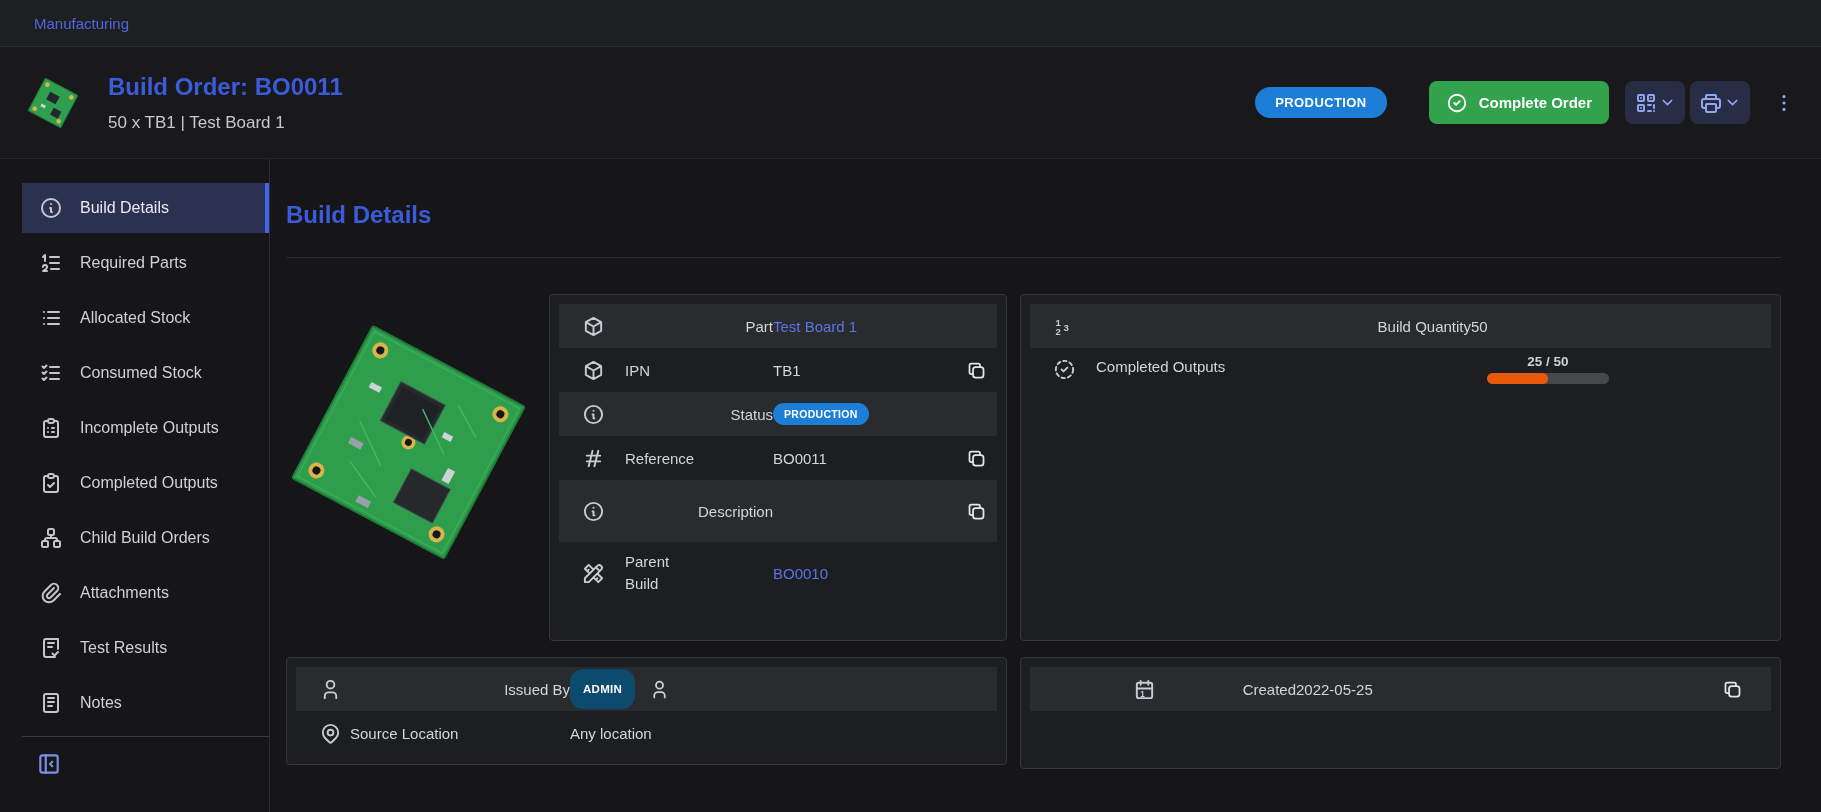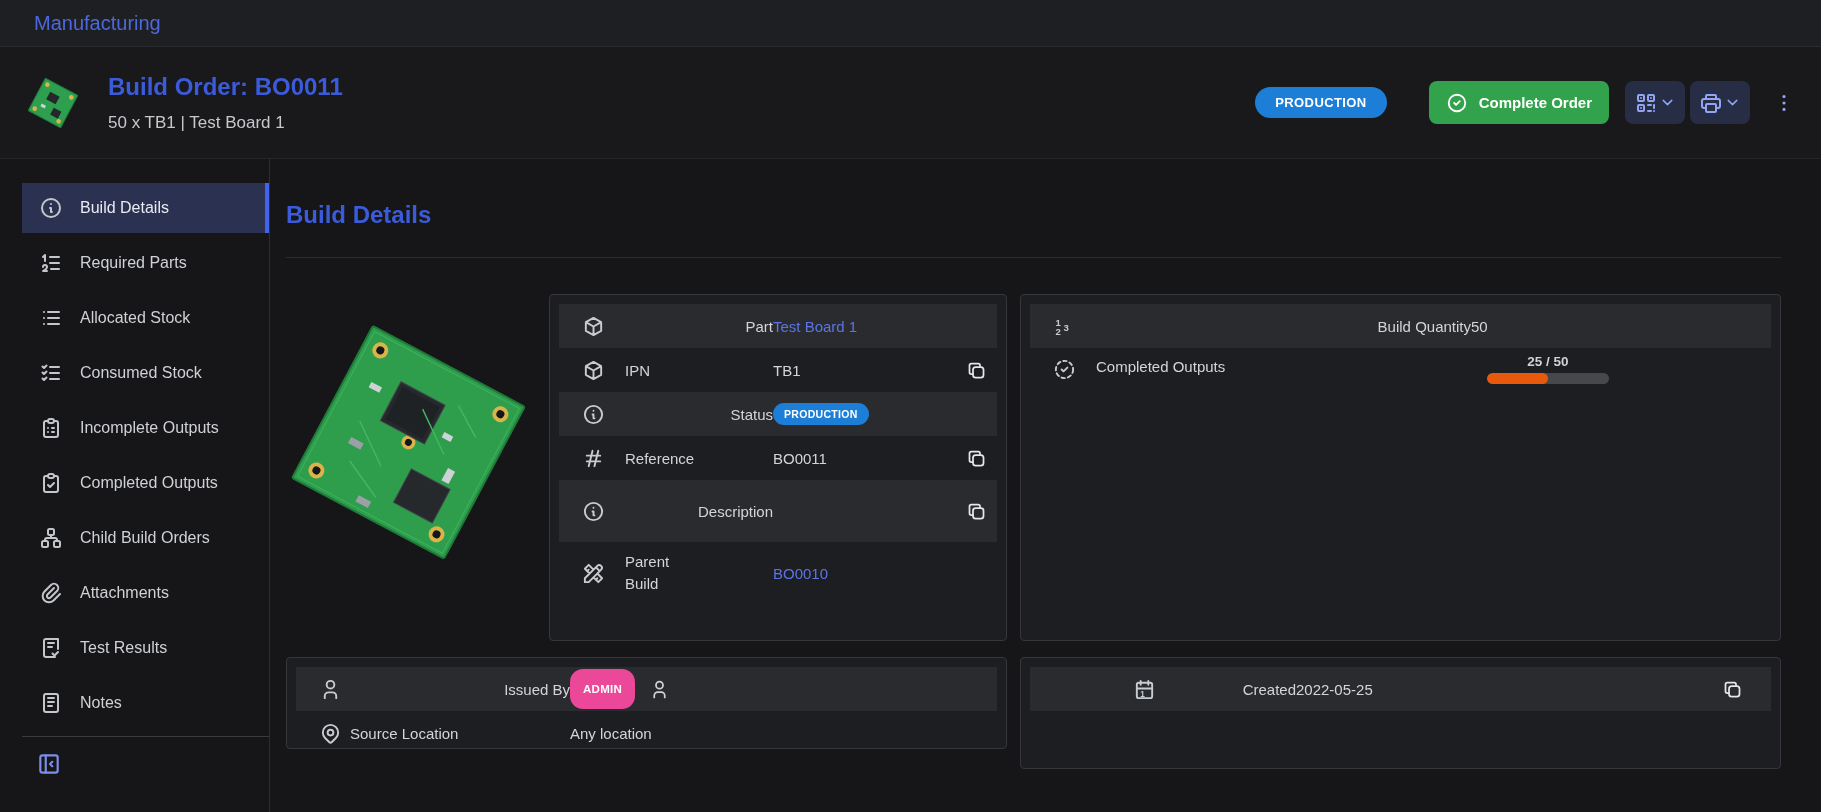--- a/index.html
+++ b/index.html
@@ -11,21 +11,21 @@
     font-size:15px;
   }
   svg { display:block; }
   .ticon { stroke:currentColor; fill:none; stroke-width:2; stroke-linecap:round; stroke-linejoin:round; }
 
   
   .breadcrumb-bar {
     height:47px; background:#1e1f23; border-bottom:1px solid #2b2c30;
     display:flex; align-items:center; padding:0 34px;
   }
-  .breadcrumb-link { color:#4c68de; font-size:20px; text-decoration:none; cursor:pointer; }
+  .breadcrumb-link { color:#4c68de; font-size:15px; text-decoration:none; cursor:pointer; }
 
   
   .header {
     height:112px; background:#19191c; border-bottom:1px solid #242528;
     display:flex; align-items:center; padding:0 20px 0 24px;
   }
   .thumb { width:58px; height:58px; margin-right:26px; cursor:pointer; }
   .title-block { display:flex; flex-direction:column; gap:12px; }
   .page-title { color:#3b5bdb; font-size:24px; font-weight:bold; }
   .page-subtitle { color:#c6c8cb; font-size:17px; }
@@ -62,21 +62,21 @@
   .collapse-btn { background:none; border:none; color:#7d8ee8; margin-left:36px; cursor:pointer; }
 
   
   .main { flex:1; padding:42px 40px 0 16px; }
   .panel-heading { color:#3b5bdb; font-size:24px; font-weight:bold; }
   .heading-divider { border-bottom:1px solid #2c2d30; margin:28px 0 36px; }
 
   .grid { display:grid; grid-template-columns:250px 458px 1fr; column-gap:13px; row-gap:16px; }
   .card { border:1px solid #35373c; border-radius:4px; background:#1d1e21; padding:9px; }
   .card-b { min-height:347px; }
-  .card-c { grid-column:1 / 3; height:92px; }
+  .card-c { grid-column:1 / 3; height:108px; }
   .card-d { height:112px; }
 
   .pcb-cell { display:flex; align-items:flex-start; justify-content:center; padding-top:2px; }
 
   .row { display:flex; align-items:center; min-height:44px; padding:0 10px; }
   .row.hl { background:#2a2b2e;text-align:right; }
   .row .ricon { width:56px; padding-left:13px; color:#c8cbd0; flex-shrink:0; }
   .row .rlabel { color:#d3d5d9; }
   .card-a .rlabel { width:148px; }
   .card-b .rlabel { width:375px; }
@@ -89,21 +89,21 @@
   .mini-badge {
     background:#1c7ed6; color:#fff; font-weight:bold; font-size:10.5px;
     padding:5px 11px; border-radius:12px; letter-spacing:.3px;
   }
   .row-desc { min-height:62px; }
   .desc-text { max-width:172px; word-break:break-all; line-height:1.4; }
   .row-parent { min-height:62px; }
   .row-parent .rlabel span { display:inline-block; max-width:62px; line-height:1.5; }
 
   .admin-badge {
-    background:#ec4899; color:#fff; font-weight:bold; font-size:11.5px;
+    background:#0c4a6e; color:#fff; font-weight:bold; font-size:11.5px;
     padding:14px 13px; border-radius:13px; letter-spacing:.3px; margin-right:14px;
   }
   .red-text { color:#ff6b6b; }
 
   .progress-wrap { display:flex; flex-direction:column; align-items:flex-start; margin-left:16px;font-weight:bold; }
   .progress-text { font-size:13.5px; color:#eceder; width:122px; text-align:center; margin-bottom:4px; }
   .pbar { width:122px; height:11px; background:#47484b; border-radius:6px; overflow:hidden; }
   .pbar-fill { height:100%; background:#e8590c; border-radius:6px; }
   .row-prog { align-items:flex-start; padding-top:6px; }
   .row-prog .ricon, .row-prog .rlabel { margin-top:4px; }

